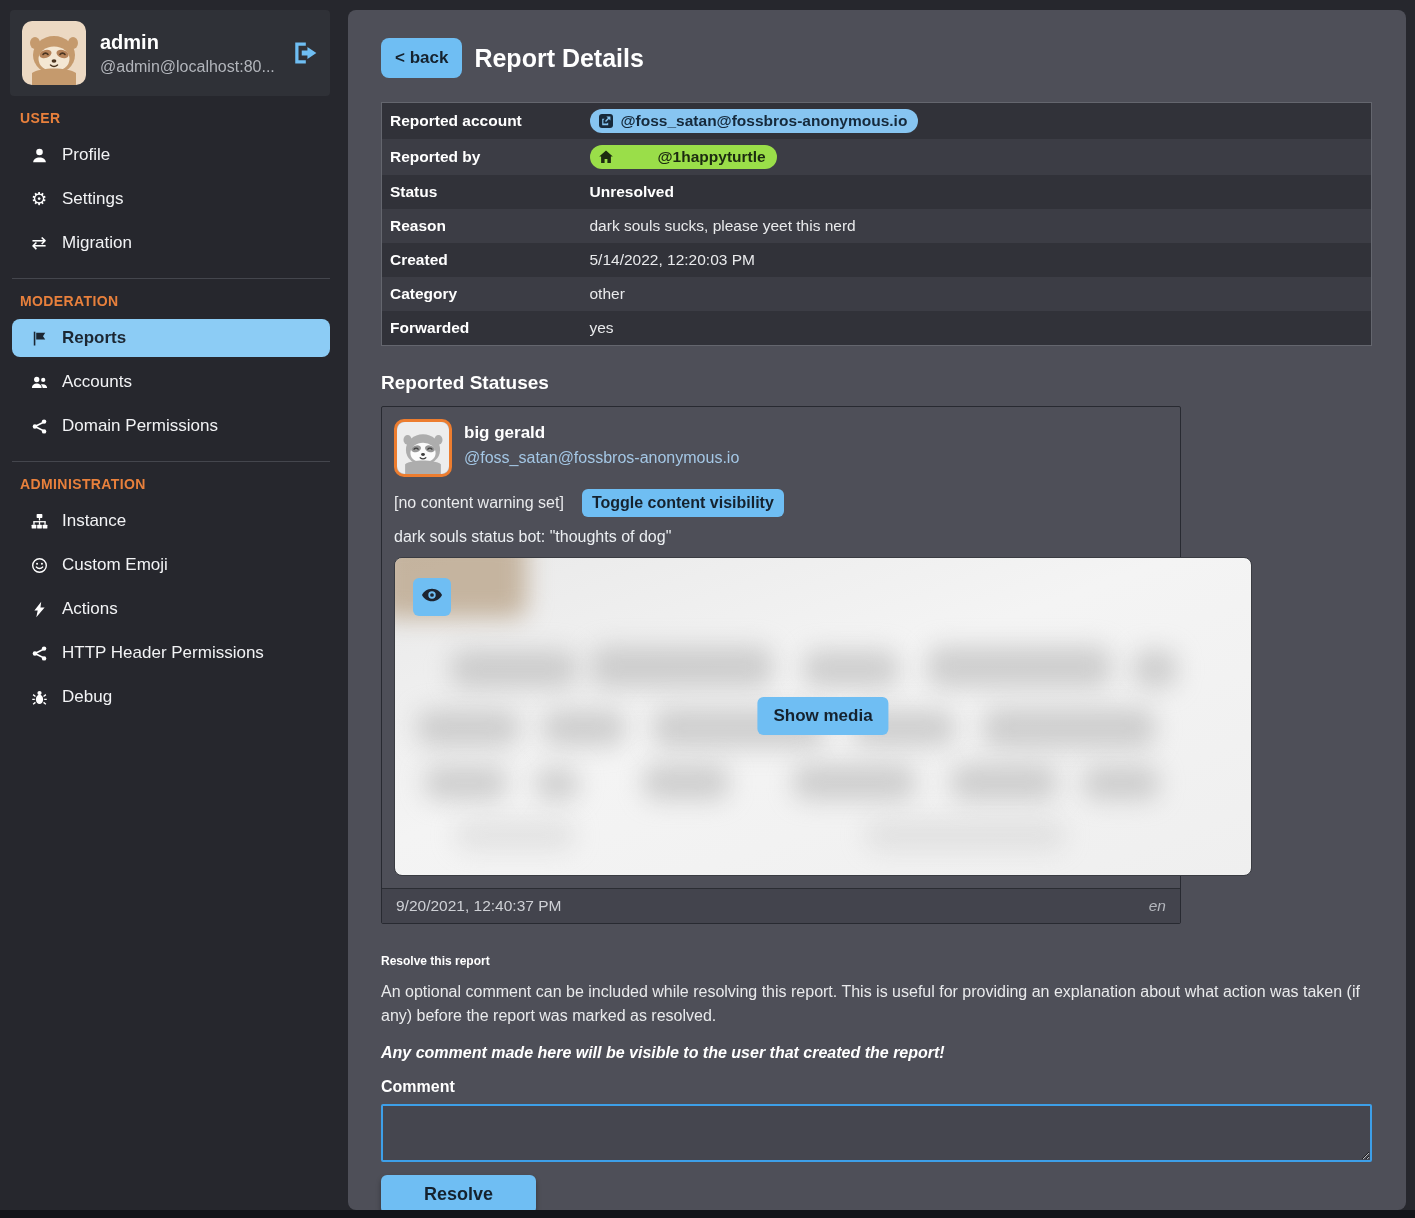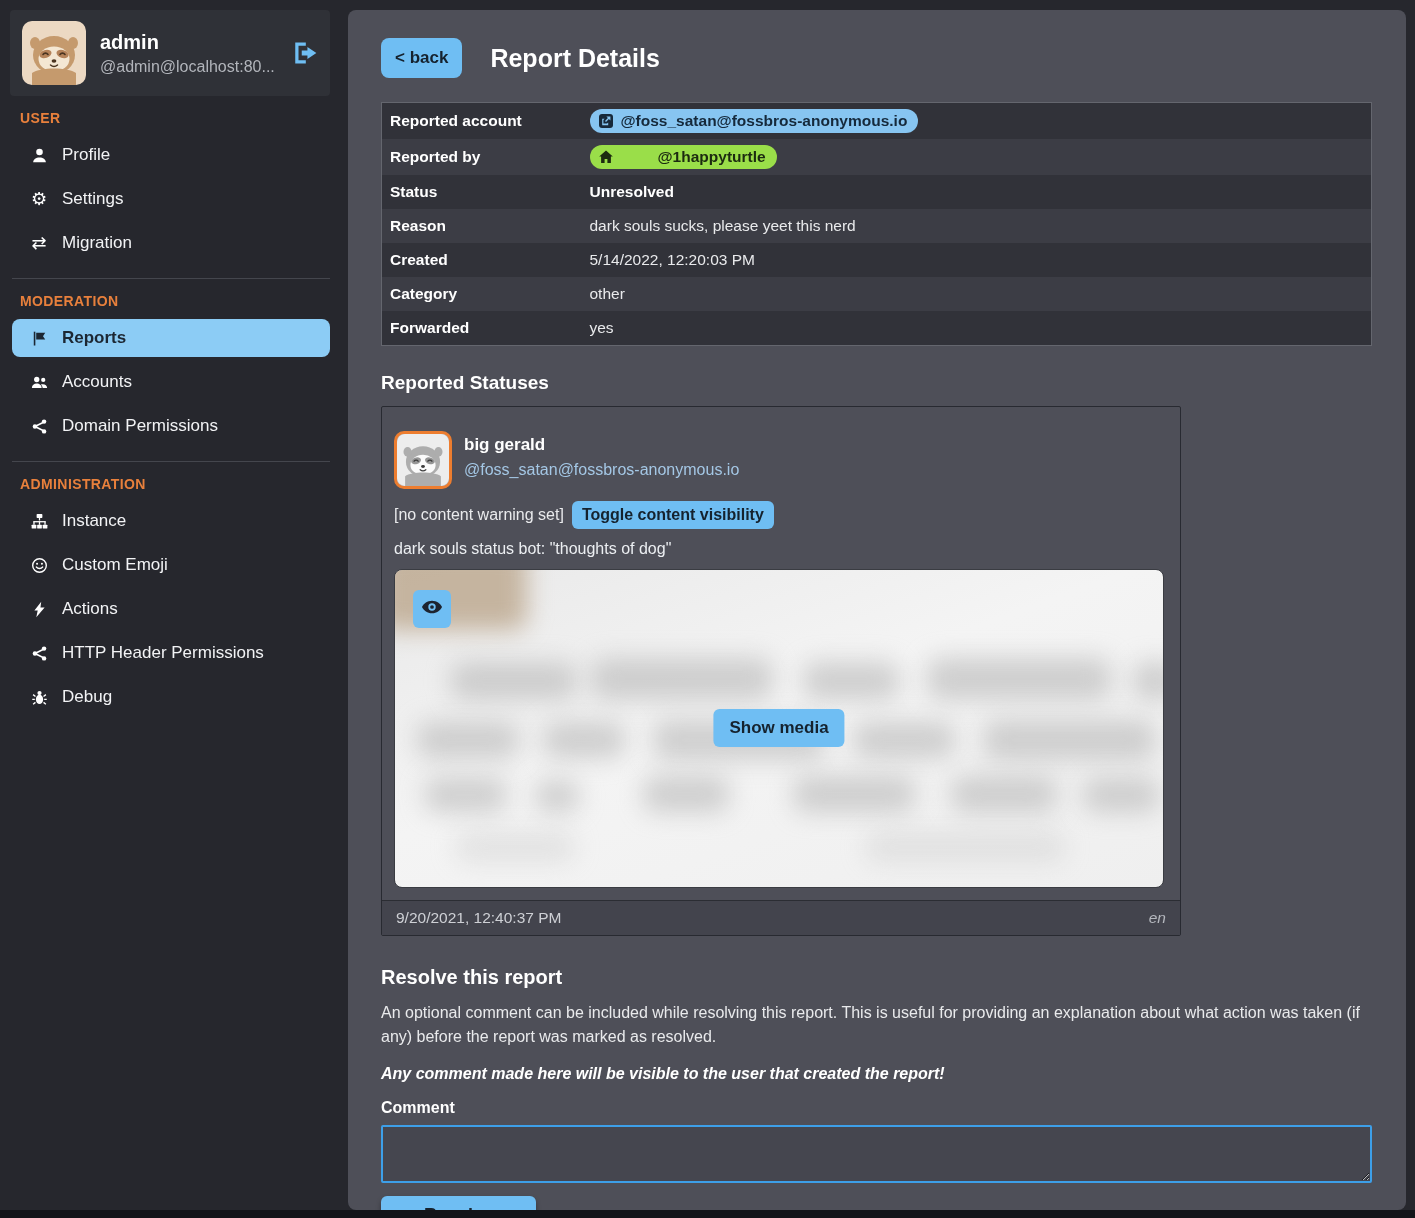--- a/index.html
+++ b/index.html
@@ -46,21 +46,21 @@
   .menu-item .menu-icon .glyph { font-size:18px; line-height:1; font-family:"DejaVu Sans", sans-serif; }
   .menu-item.active { background:#8cccf5; color:#1c2733; font-weight:bold; }
   .menu-item.active .menu-icon { color:#1c2733; }
   
   .main-panel {
     position:absolute; left:348px; top:10px;
     width:1058px; height:1200px;
     background:#4e4f58; border-radius:8px;
     padding:28px 33px;
   }
-  .page-header { display:flex; align-items:center; gap:28px; }
+  .page-header { display:flex; align-items:center; gap:12px; }
   .back-button {
     background:#6fbef3; color:#15222e; font-weight:bold; font-size:17px;
     border:none; border-radius:8px; padding:10px 14px; cursor:pointer;
     font-family:"Liberation Sans", sans-serif;
   }
   .page-title { font-size:25px; font-weight:bold; color:#ffffff; }
   
   .details-table {
     width:991px; margin-top:24px;
     border-collapse:collapse; border:1px solid #64666e;
@@ -79,40 +79,40 @@
   }
   .pill svg { width:16px; height:16px; flex:0 0 auto; }
   .pill-blue  { background:#87c5f1; color:#15293b; }
   .pill-green { background:#9ade49; color:#1c2b10;gap:44px; }
   
   .section-heading { font-size:19px; font-weight:bold; color:#ffffff; margin-top:26px; }
   .status-card {
     width:800px; margin-top:12px;
     background:#4e4f58; border:1px solid #282a31; border-radius:2px;
   }
-  .status-body { padding:24px 14px 12px 12px; }
+  .status-body { padding:12px 14px 12px 12px; }
   .status-header { display:flex; gap:12px; align-items:flex-start; }
   .status-avatar {
     width:58px; height:58px; border:3px solid #ed7d2f; border-radius:10px;
     overflow:hidden; flex:0 0 auto; background:#b9c1cb;
   }
   .status-avatar svg { display:block; width:100%; height:100%; filter:grayscale(1) brightness(1.08); }
   .status-names { padding-top:4px; }
   .status-displayname { font-size:17px; font-weight:bold; color:#ffffff; }
   .status-handle { font-size:16px; color:#a4c7e5; margin-top:6px; }
-  .cw-row { display:flex; align-items:center; gap:8px; margin-top:12px; font-size:16px; color:#e9eaec; }
+  .cw-row { display:flex; align-items:center; gap:18px; margin-top:12px; font-size:16px; color:#e9eaec; }
   .toggle-btn {
     background:#6fbef3; color:#15222e; font-weight:bold; font-size:16px;
     border:none; border-radius:6px; padding:5px 10px; cursor:pointer;
     font-family:"Liberation Sans", sans-serif;
   }
   .status-text { margin-top:11px; font-size:16px; color:#eceff2; }
   .media-wrap {
     position:relative; margin-top:11px;
-    width:770px; height:319px; border-radius:8px; overflow:hidden;
+    width:858px; height:319px; border-radius:8px; overflow:hidden;
     background:linear-gradient(160deg,#e9e9e9 0%,#f4f4f4 45%,#efefef 100%);
     border:1px solid #3a3c42;
   }
   .blob { position:absolute; background:rgba(176,176,176,.55); border-radius:14px; filter:blur(12px); }
   .blob.tan { background:rgba(176,150,118,.65); }
   .eye-btn {
     position:absolute; left:18px; top:20px; width:38px; height:38px;
     background:#6fbef3; border:none; border-radius:6px; cursor:pointer;
     display:flex; align-items:center; justify-content:center; color:#1d2430;
   }
@@ -123,21 +123,21 @@
     border:none; border-radius:6px; padding:9px 16px; cursor:pointer;
     font-family:"Liberation Sans", sans-serif;
   }
   .status-footer {
     display:flex; justify-content:space-between; align-items:center;
     background:#43444d; border-top:1px solid #2b2d33;
     padding:8px 14px; font-size:15.5px; color:#ced0d5;
   }
   .status-lang { color:#b4b7bd;font-style:italic; }
   
-  .resolve-heading { font-size:20px; font-weight:bold; color:#ffffff; margin-top:30px; }
+  .resolve-heading { font-size:12px; font-weight:bold; color:#ffffff; margin-top:30px; }
   .resolve-desc { margin-top:12px; font-size:16px; line-height:1.5; color:#e9eaec; width:991px; }
   .resolve-note { margin-top:16px; font-size:16px; font-weight:bold; color:#ffffff;font-style:italic; }
   .comment-label { margin-top:16px; font-size:16px; font-weight:bold; color:#ffffff; }
   .comment-textarea {
     display:block; margin-top:8px; width:991px; height:58px;
     background:#45464f; border:2px solid #3d9fe8; border-radius:2px;
     color:#f3f4f6; font-size:16px; padding:6px 8px; resize:vertical;
     font-family:"Liberation Sans", sans-serif;
   }
   .resolve-btn {

